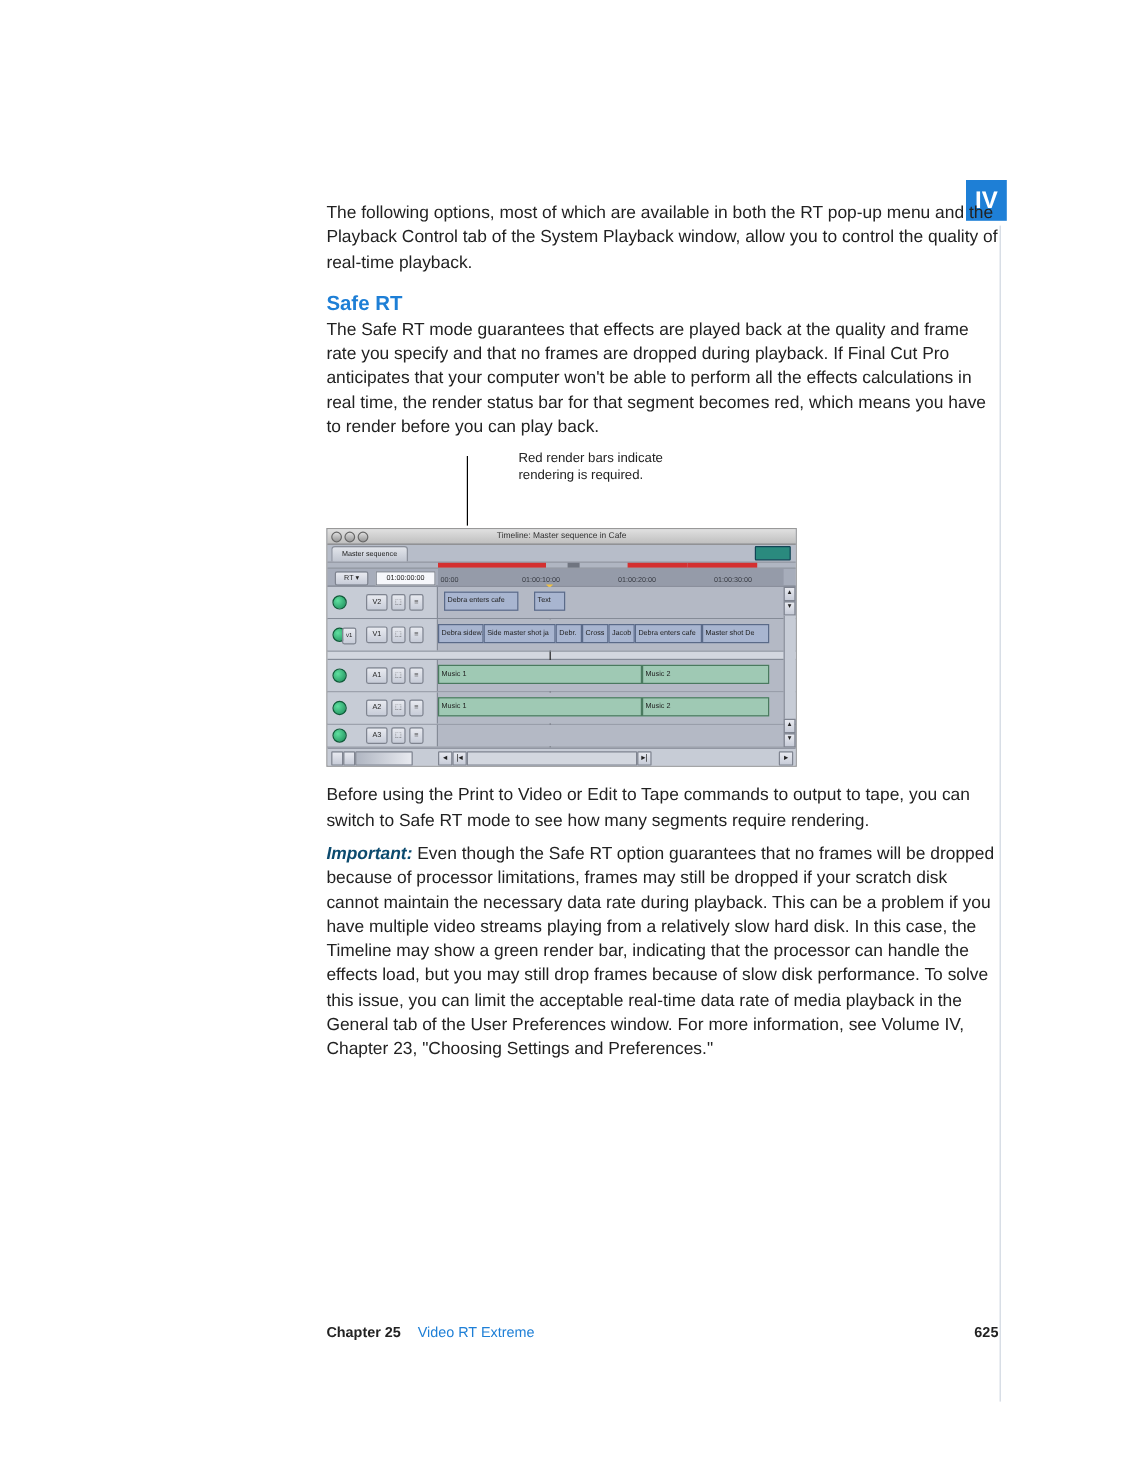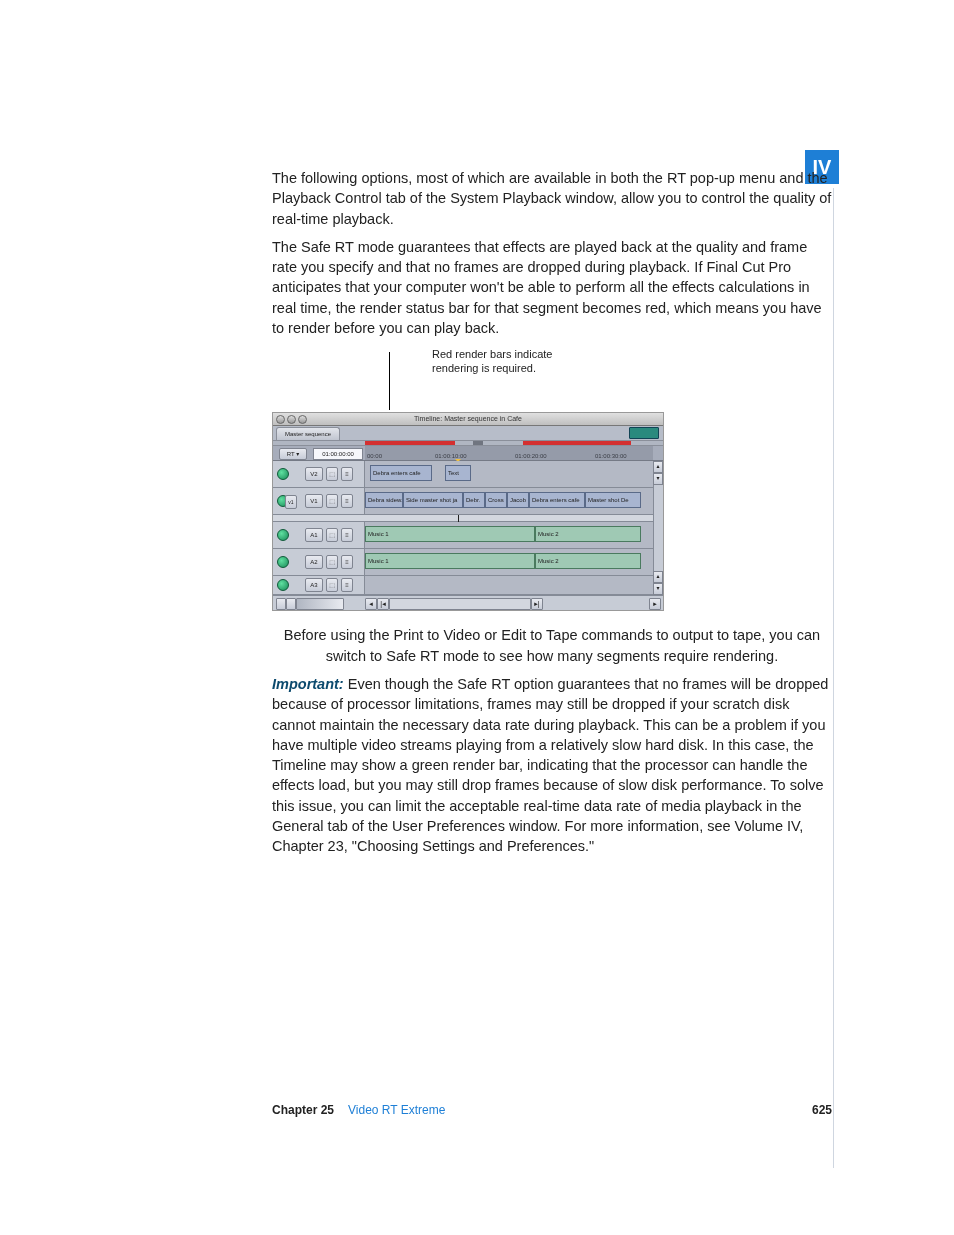--- a/index.html
+++ b/index.html
@@ -149,20 +149,21 @@
 </head>
 <body>
 
 <div class="page">
   <div class="part-tab">IV</div>
   <div class="side-rule"></div>
 
   <div class="content">
     <p>The following options, most of which are available in both the RT pop-up menu and the Playback Control tab of the System Playback window, allow you to control the quality of real-time playback.</p>
 
+    <h2>Safe RT</h2>
     <p>The Safe RT mode guarantees that effects are played back at the quality and frame rate you specify and that no frames are dropped during playback. If Final Cut Pro anticipates that your computer won't be able to perform all the effects calculations in real time, the render status bar for that segment becomes red, which means you have to render before you can play back.</p>
 
     <div style="position:relative;height:46px;">
       <div class="callout" style="left:122px;top:2px;">
         <span>Red render bars indicate</span><br>
         <span>rendering is required.</span>
       </div>
       <div class="callout-line" style="left:117px;top:6px;height:58px;"></div>
     </div>
 
@@ -287,21 +288,21 @@
         <div class="bctrl" style="left:13px;width:8px;"></div>
         <div class="bctrl" style="left:23px;width:46px;background:linear-gradient(90deg,#b0b6c2,#e8eaf0);"></div>
         <div class="bctrl" style="left:92px;width:10px;text-align:center;font-size:7px;line-height:9px;">◂</div>
         <div class="bctrl" style="left:104px;width:10px;text-align:center;font-size:7px;line-height:9px;">|◂</div>
         <div class="bctrl" style="left:116px;width:140px;background:#d3d7df;"></div>
         <div class="bctrl" style="left:258px;width:10px;text-align:center;font-size:7px;line-height:9px;">▸|</div>
         <div class="bctrl" style="right:2px;width:10px;text-align:center;font-size:7px;line-height:9px;">▸</div>
       </div>
     </div>
 
-    <p style="margin-top:14px;text-align:center;">Before using the Print to Video or Edit to Tape commands to output to tape, you can switch to Safe RT mode to see how many segments require rendering.</p>
+    <p style="margin-top:14px;">Before using the Print to Video or Edit to Tape commands to output to tape, you can switch to Safe RT mode to see how many segments require rendering.</p>
 
     <p>
       <span class="important-label">Important:</span><span>  Even though the Safe RT option guarantees that no frames will be dropped because of processor limitations, frames may still be dropped if your scratch disk cannot maintain the necessary data rate during playback. This can be a problem if you have multiple video streams playing from a relatively slow hard disk. In this case, the Timeline may show a green render bar, indicating that the processor can handle the effects load, but you may still drop frames because of slow disk performance. To solve this issue, you can limit the acceptable real-time data rate of media playback in the General tab of the User Preferences window. For more information, see Volume IV, Chapter 23, "Choosing Settings and Preferences."</span>
     </p>
   </div>
 
   <div class="footer">
     <span class="ch">Chapter 25</span>
     <span class="name">Video RT Extreme</span>
     <span class="pnum">625</span>

